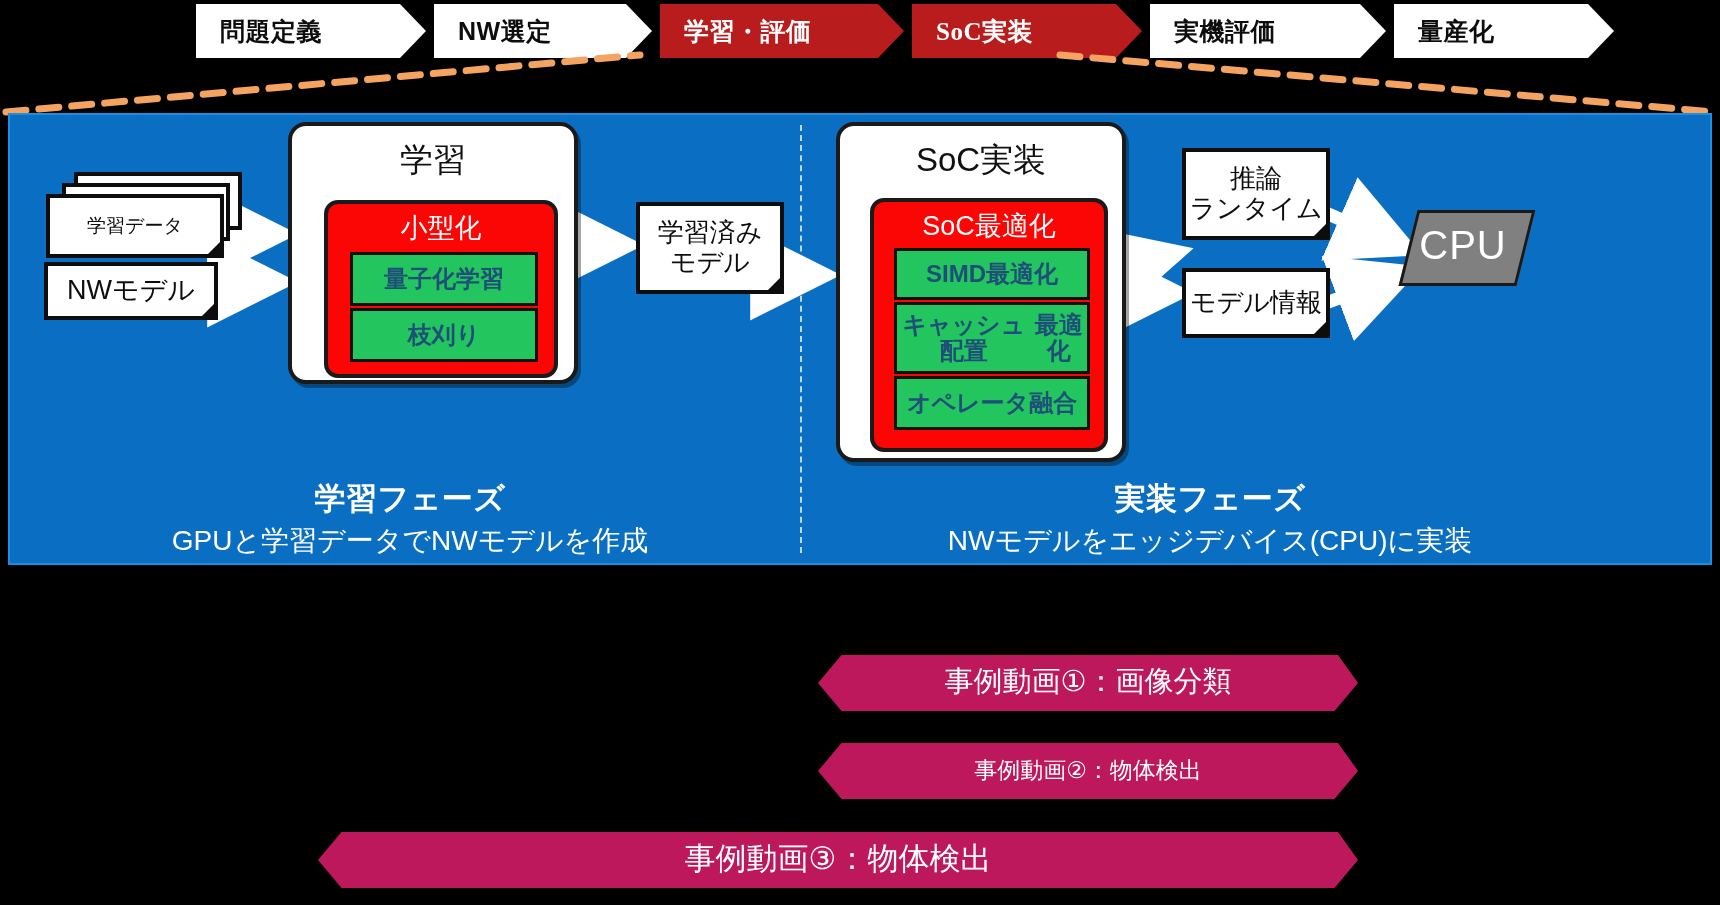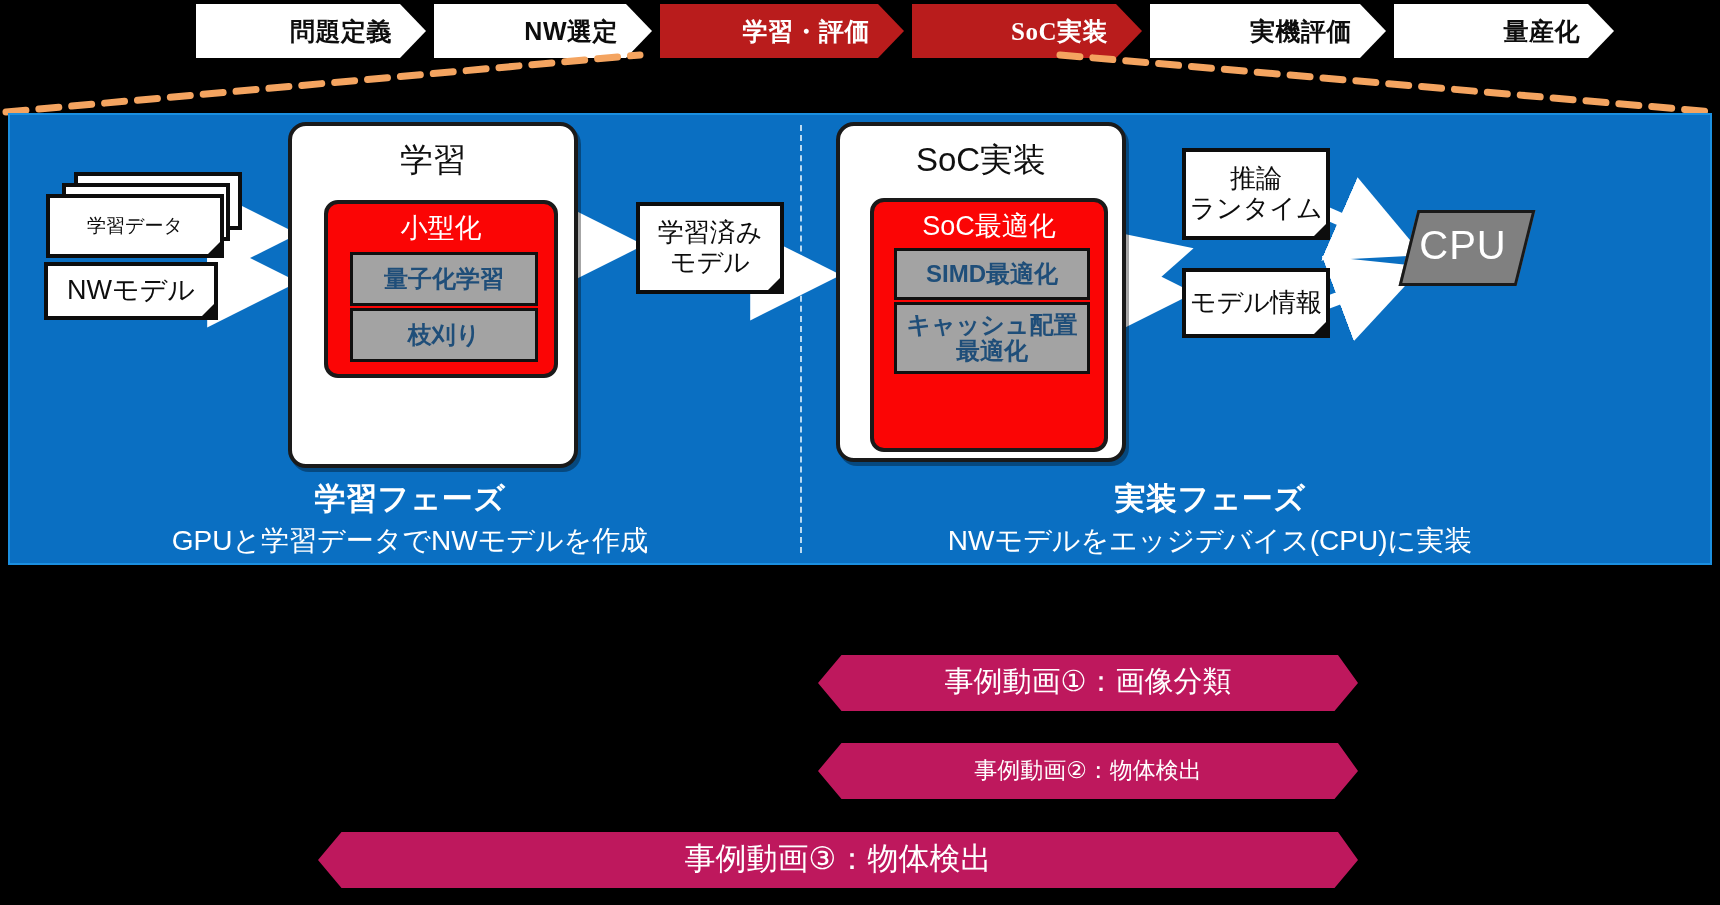--- a/index.html
+++ b/index.html
@@ -4,21 +4,21 @@
 <style>
   html,body{margin:0;padding:0;background:#000;}
   body{
     width:1720px;height:905px;position:relative;overflow:hidden;
     font-family:"Liberation Sans","DejaVu Sans",sans-serif;
     background:#000;
   }
   
   #process-bar{position:absolute;left:196px;top:4px;height:54px;display:flex;align-items:stretch;}
   .chev{
-    position:relative;height:54px;display:flex;align-items:center;justify-content:flex-end;
+    position:relative;height:54px;display:flex;align-items:center;justify-content:flex-start;
     padding:0 34px 0 24px;margin-right:8px;
     font-weight:bold;font-size:25px;letter-spacing:.5px;white-space:nowrap;
     clip-path:polygon(0 0, calc(100% - 26px) 0, 100% 50%, calc(100% - 26px) 100%, 0 100%);
   }
   .chev.light{background:#ffffff;color:#0d0d0d;}
   .chev.dark{background:#b91c1c;color:#ffffff;font-family:Liberation Serif, serif;}
 
   
   #connector-svg{position:absolute;left:0;top:50px;width:1720px;height:66px;}
 
@@ -44,21 +44,21 @@
   }
   
   .red-box{
     position:absolute;background:#fb0505;border:4px solid #1a1a1a;border-radius:14px;
   }
   .red-title{
     position:absolute;left:0;right:0;top:6px;text-align:center;
     color:#ffffff;font-size:27px;font-weight:normal;
   }
   .blue-chip{
-    position:absolute;background:#a3a3a3;border:3px solid #101010;
+    position:absolute;background:#22c55e;border:3px solid #101010;
     display:flex;align-items:center;justify-content:center;text-align:center;
     color:#1f4e79;font-weight:bold;font-size:24px;line-height:1.1;
   }
 
   
   .note{
     position:absolute;background:#ffffff;border:4px solid #0d0d0d;
     display:flex;align-items:center;justify-content:center;text-align:center;
     color:#0d0d0d;font-size:26px;line-height:1.15;
   }
@@ -160,21 +160,21 @@
     <span>学習データ</span>
     <div class="fold"></div>
   </div>
 </div>
 
 <div class="note" style="left:44px;top:262px;width:166px;height:50px;font-size:27px">
   <span>NWモデル</span>
   <div class="fold"></div>
 </div>
 
-<div class="abs proc-box" style="left:288px;top:122px;width:290px;height:346px">
+<div class="abs proc-box" style="left:288px;top:122px;width:290px;height:262px">
   <div class="proc-title">学習</div>
   <div class="red-box" style="left:32px;top:74px;width:226px;height:170px">
     <div class="red-title">小型化</div>
     <div class="blue-chip" style="left:22px;top:48px;width:182px;height:48px">
       <span>量子化学習</span>
     </div>
     <div class="blue-chip" style="left:22px;top:104px;width:182px;height:48px">
       <span>枝刈り</span>
     </div>
   </div>
@@ -186,23 +186,26 @@
   <div class="fold"></div>
 </div>
 
 <div class="abs proc-box" style="left:836px;top:122px;width:290px;height:340px">
   <div class="proc-title">SoC実装</div>
   <div class="red-box" style="left:30px;top:72px;width:230px;height:246px">
     <div class="red-title">SoC最適化</div>
     <div class="blue-chip" style="left:20px;top:46px;width:190px;height:46px">
       <span>SIMD最適化</span>
     </div>
-    <div class="blue-chip" style="left:20px;top:100px;width:190px;height:66px;flex-direction:column">
+    <div class="blue-chip" style="left:20px;top:100px;width:190px;height:66px;flex-direction:row">
       <span>キャッシュ配置</span>
       <span>最適化</span>
+    </div>
+    <div class="blue-chip" style="left:20px;top:174px;width:190px;height:48px">
+      <span>オペレータ融合</span>
     </div>
   </div>
 </div>
 
 <div class="note" style="left:1182px;top:148px;width:140px;height:84px;font-size:26px;flex-direction:column">
   <span>推論</span>
   <span>ランタイム</span>
   <div class="fold"></div>
 </div>
 

